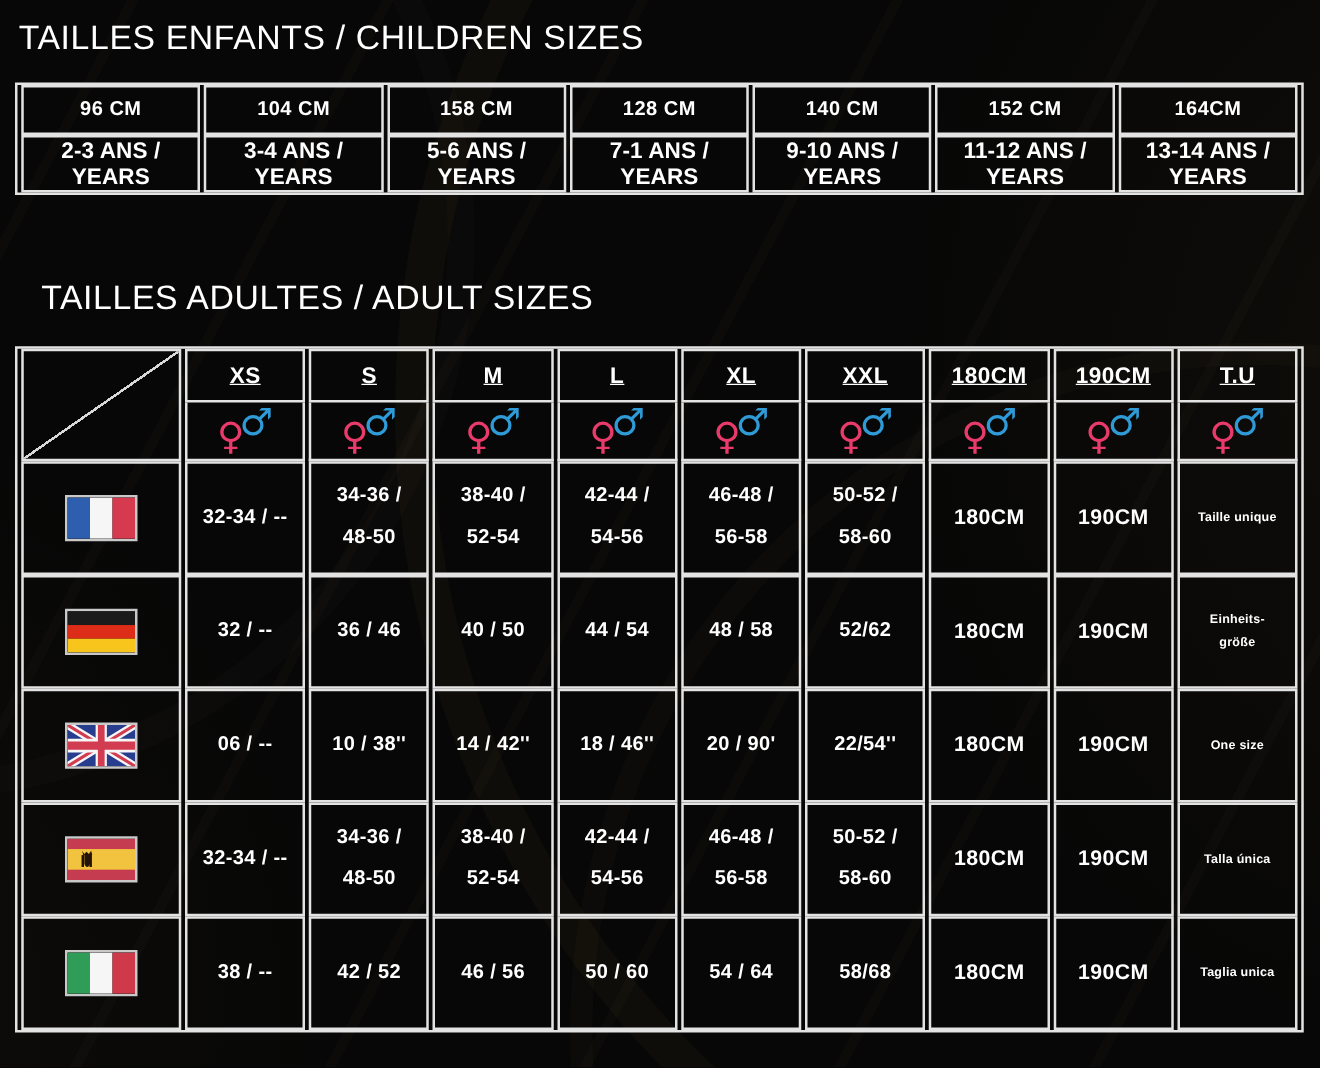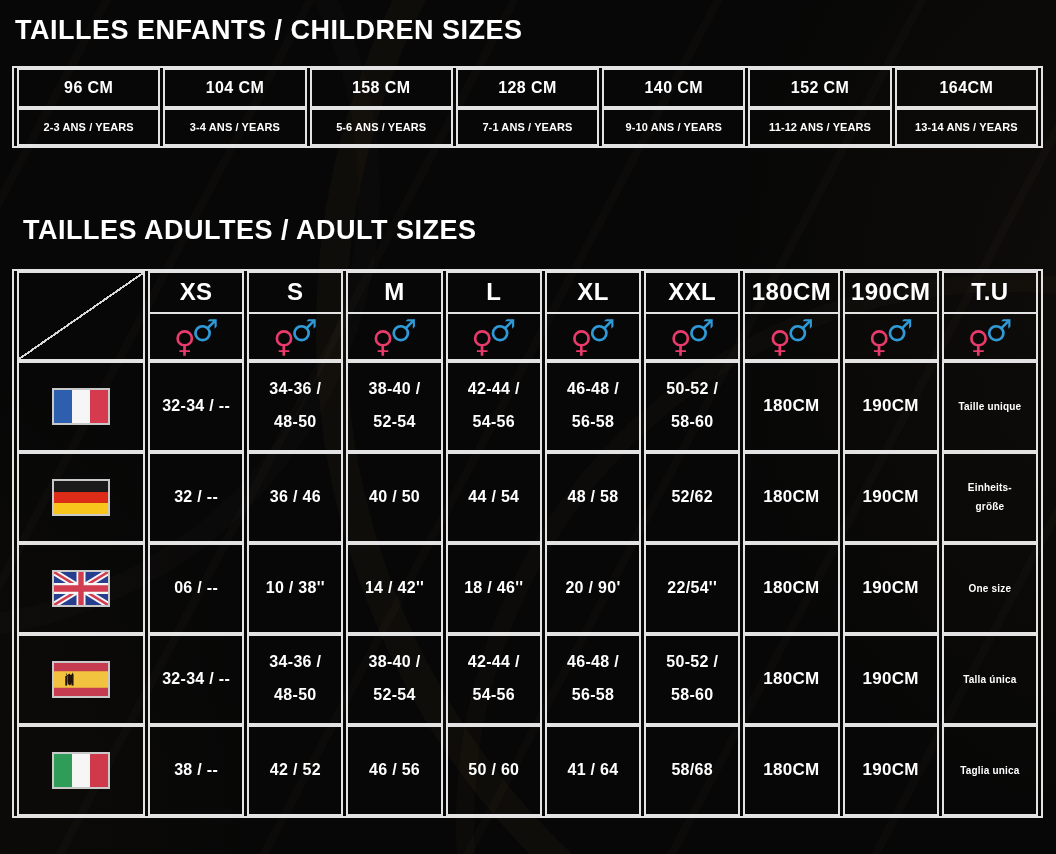--- a/index.html
+++ b/index.html
@@ -28,46 +28,46 @@
       radial-gradient(ellipse 600px 800px at -8% 95%, rgba(130,100,50,0.05), transparent 60%),
       repeating-linear-gradient(118deg, transparent 0 90px, rgba(200,170,110,0.022) 90px 98px, transparent 98px 180px);
   }
   .arc{position:absolute;border-radius:50%;pointer-events:none;}
   .arc1{width:1500px;height:1500px;right:-760px;top:-420px;border:30px solid rgba(170,130,60,0.05);}
   .arc2{width:1100px;height:1100px;right:-500px;bottom:-520px;border:18px solid rgba(150,120,60,0.045);}
   .arc3{width:900px;height:900px;left:-520px;top:-260px;border:22px solid rgba(120,110,90,0.04);}
 
   .content{position:relative;z-index:1;padding:8px 12px 0 12px;}
 
-  h1{font-size:27px;line-height:1.2;font-weight:bold;letter-spacing:0.5px;margin:0;}
+  h1{font-size:27px;line-height:1.2;font-weight:normal;letter-spacing:0.5px;margin:0;}
   .title-children{margin:6px 0 20px 3px;}
-  .title-adults{margin:66px 0 22px 11px;}
+  .title-adults{margin:66px 0 22px 21px;}
 
   table{
     border-collapse:separate;
     border-spacing:3px 0;
     table-layout:fixed;
     width:1031px;
     border:2px solid var(--border);
   }
   th,td{
     border:2px solid var(--border);
     text-align:center;
     vertical-align:middle;
     font-weight:bold;
     padding:0;
     overflow:hidden;
   }
 
   
   .kids tr.size-row td{height:40px;font-size:16px;letter-spacing:0.4px;}
-  .kids tr.age-row td{height:38px;font-size:11px;letter-spacing:0.1px;}
+  .kids tr.age-row td{height:38px;font-size:18px;letter-spacing:0.1px;}
 
   
-  .adults th.size-h{height:43px;font-size:24px;letter-spacing:0.4px;}
+  .adults th.size-h{height:43px;font-size:18px;letter-spacing:0.4px;text-decoration:underline;}
   .adults tr.gender-row th{height:47px;border-top:none;}
   .adults td.diag{
     background:linear-gradient(to bottom right,
       transparent calc(50% - 1px),
       #d8d8d8 calc(50% - 1px), #d8d8d8 calc(50% + 1px),
       transparent calc(50% + 1px));
   }
   .adults td.val{
     height:91px;font-size:16px;letter-spacing:0.3px;
     line-height:2.05;white-space:pre-line;
@@ -260,21 +260,21 @@
         <svg class="flag" viewBox="0 0 60 38" preserveAspectRatio="none">
           <rect x="0" width="20" height="38" fill="#2f9d58"></rect>
               <rect x="20" width="20" height="38" fill="#f6f6f6"></rect>
               <rect x="40" width="20" height="38" fill="#cf3a4a"></rect>
         </svg>
       </td>
       <td class="val">38 / --</td>
       <td class="val">42 / 52</td>
       <td class="val">46 / 56</td>
       <td class="val">50 / 60</td>
-      <td class="val">41 / 64</td>
+      <td class="val">54 / 64</td>
       <td class="val">58/68</td>
       <td class="val cm">180CM</td>
       <td class="val cm">190CM</td>
       <td class="val tu">Taglia unica</td>
     </tr>
   </tbody>
     </table>
 
 </div>
 

